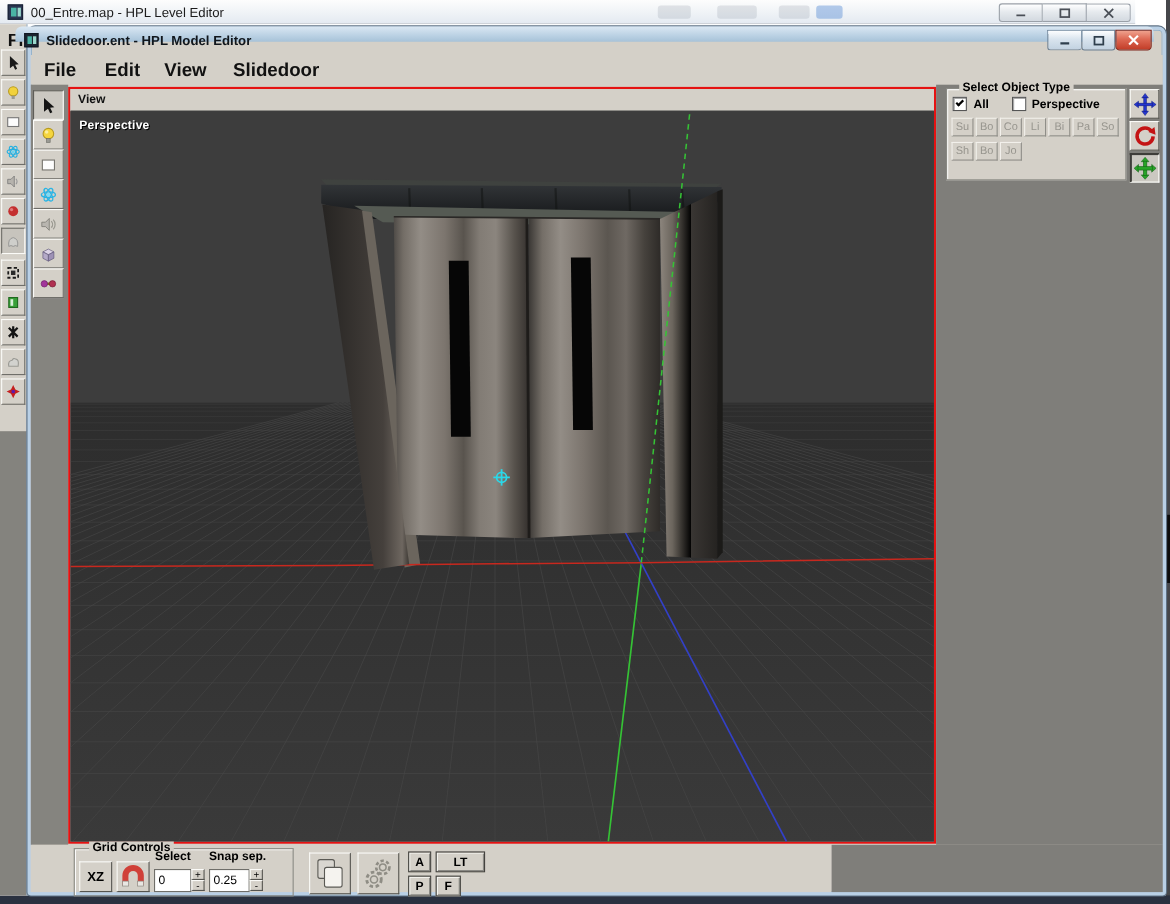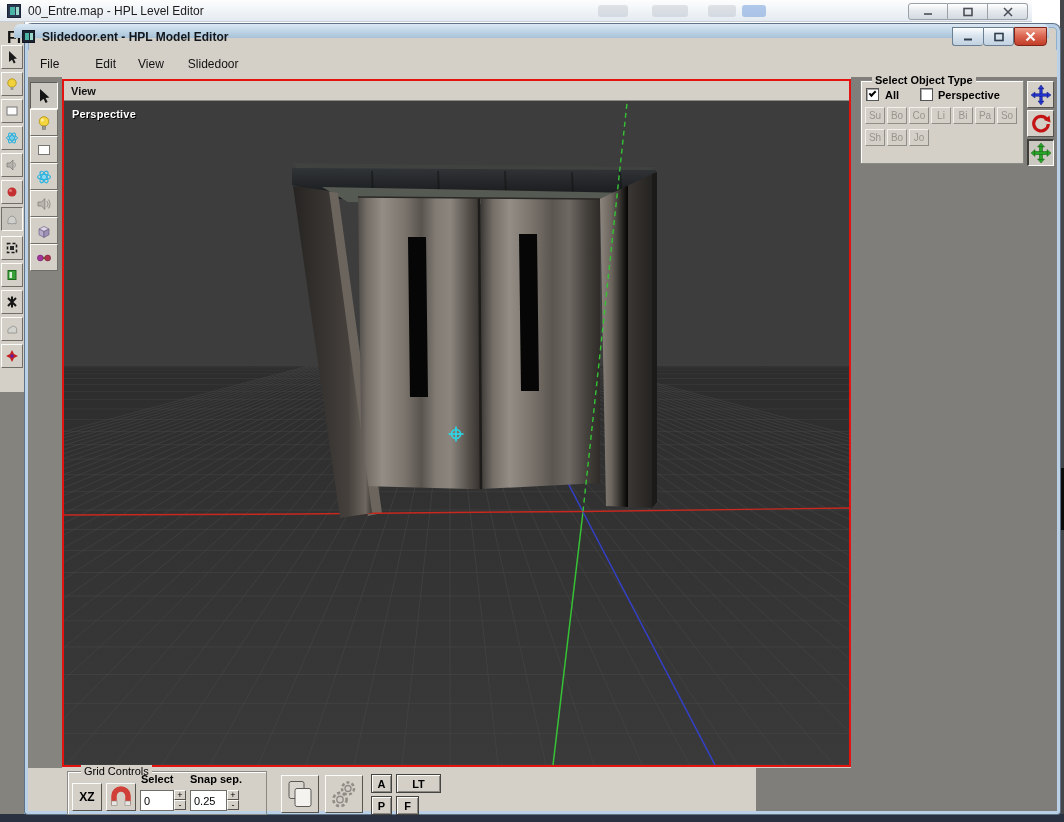--- a/index.html
+++ b/index.html
@@ -48,23 +48,23 @@
   #win-icon em{ position:absolute; left:7px; top:2px; width:3px; height:7px; background:#9ad8cc; }
   #win-title { left:53px; top:30px; font-size:12px; font-weight:bold; color:#10161c; }
   .win-btn { height:19px; top:27px; display:flex; align-items:center; justify-content:center;
     border:1px solid #6b7f92; background:linear-gradient(#fdfeff,#d9e4ee 45%,#c2d2e1); }
   #btn-min { left:952px; width:31px; border-radius:0 0 3px 3px; border-right:none; }
   #btn-max { left:983px; width:31px; border-radius:0 0 3px 3px; }
   #btn-close { left:1014px; width:33px; border-radius:0 0 4px 4px; border:1px solid #7e2318;
     background:linear-gradient(#f0a violet,#dd6853 45%,#c23d28); background:linear-gradient(#efa28e,#dd6853 45%,#c23d28); }
 
   #menubar { left:28px; top:50px; width:1029px; height:27px; background:#d4d0c8; display:flex; align-items:center; }
-  .menu-item { font-size:12px; font-weight:normal; color:#111; padding:2px 6px; }
+  .menu-item { font-size:17px; font-weight:bold; color:#111; padding:2px 6px; }
   #menubar .menu-item:nth-child(1){ margin-left:6px; }
-  #menubar .menu-item:nth-child(2){ margin-left:24px; }
+  #menubar .menu-item:nth-child(2){ margin-left:14px; }
   #menubar .menu-item:nth-child(3){ margin-left:10px; }
   #menubar .menu-item:nth-child(4){ margin-left:12px; }
 
   
   #tool-col { left:28px; top:77px; width:34px; height:691px; background:#85847f; }
   .tool-btn { position:absolute; left:2px; width:28px; height:27px; background:#d4d0c8;
     border-top:1px solid #fbfbf8; border-left:1px solid #fbfbf8; border-right:1px solid #6f6e69; border-bottom:1px solid #6f6e69;
     display:flex; align-items:center; justify-content:center; }
   .tool-btn.sel { background:#cbc8c1; border-top-color:#5e5d58; border-left-color:#5e5d58; border-right-color:#fbfbf8; border-bottom-color:#fbfbf8; }
 
@@ -92,21 +92,21 @@
     display:flex; align-items:center; justify-content:center; }
   .gizmo-btn { position:absolute; left:1027px; width:27px; height:27px; background:#d4d0c8;
     border-top:1px solid #fbfbf8; border-left:1px solid #fbfbf8; border-right:1px solid #55544f; border-bottom:1px solid #55544f;
     display:flex; align-items:center; justify-content:center; }
   .gizmo-btn.sel { background:#cbc8c1; border-top:2px solid #3e3d39; border-left:2px solid #3e3d39; border-right:1px solid #fbfbf8; border-bottom:1px solid #fbfbf8; }
 
   
   #bottom-bar-left { left:28px; top:768px; width:728px; height:43px; background:#d4d0c8; }
   #bottom-bar-right { left:756px; top:768px; width:301px; height:43px; background:#7f7e7a; }
   #gc-box { left:67px; top:771px; width:200px; height:44px; border:1px solid #8a8a84; box-shadow:inset 1px 1px 0 #fff; }
-  #gc-title { left:81px; top:765px; font-size:11px; font-weight:normal; color:#000; background:#d4d0c8; padding:0 3px; }
+  #gc-title { left:81px; top:765px; font-size:11px; font-weight:bold; color:#000; background:#d4d0c8; padding:0 3px; }
   .btn { position:absolute; background:#d4d0c8;
     border-top:1px solid #fbfbf8; border-left:1px solid #fbfbf8; border-right:1px solid #55544f; border-bottom:1px solid #55544f;
     display:flex; align-items:center; justify-content:center; }
   #btn-xz { left:72px; top:783px; width:30px; height:28px; font-size:12px; font-weight:bold; color:#000; }
   #btn-magnet { left:106px; top:783px; width:30px; height:28px; }
   .gc-label { position:absolute; font-size:11px; font-weight:bold; color:#000; }
   .spin-field { position:absolute; height:21px; background:#fff; border:1px solid #6f6e69;
     font-size:11px; font-family:"Liberation Sans",sans-serif; padding:0 3px; }
   .spinner { position:absolute; width:12px; height:21px; }
   .spinner div { width:12px; height:10px; background:#d4d0c8; font-size:9px; line-height:8px; text-align:center; color:#000;

